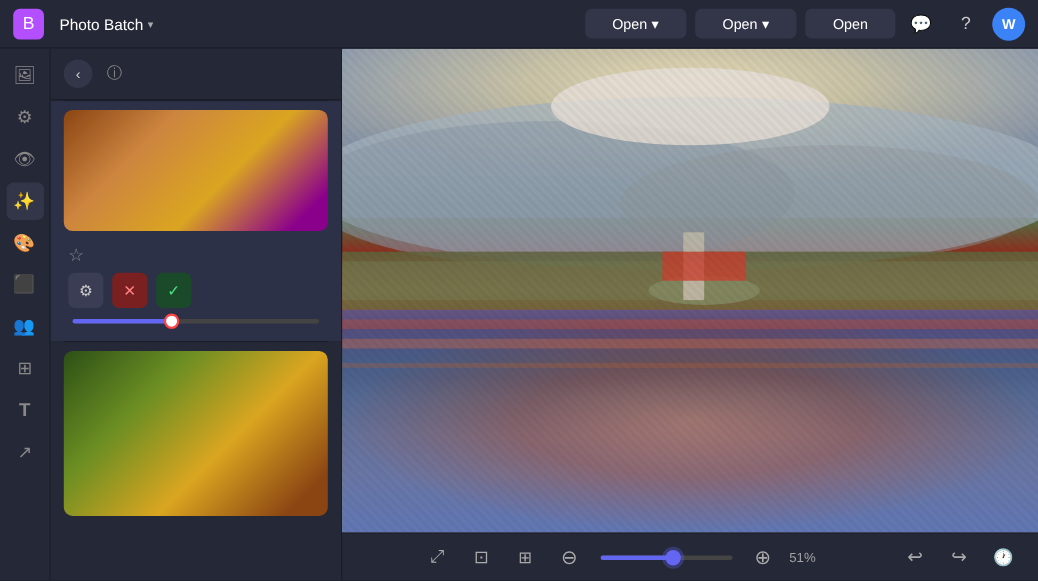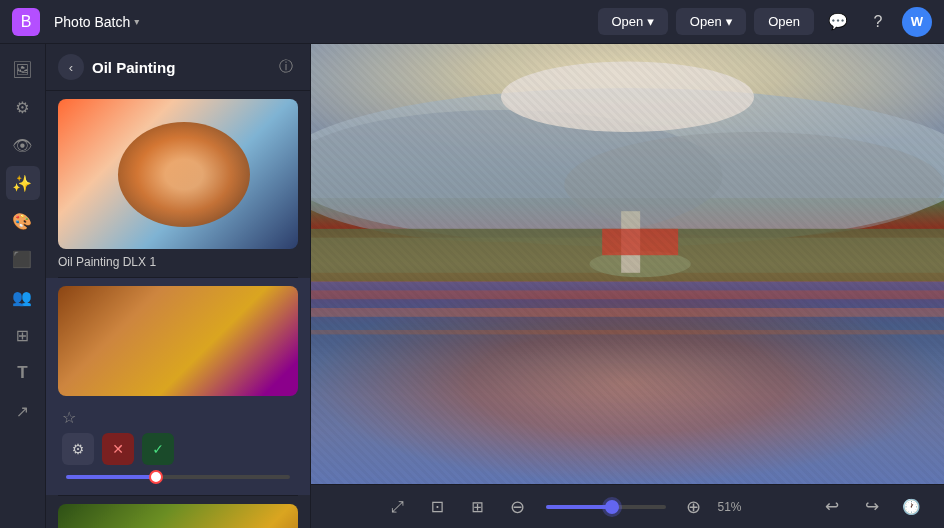--- a/index.html
+++ b/index.html
@@ -37,21 +37,21 @@
       display: flex; align-items: center; gap: 4px;
       font-size: 14px; font-weight: 500; color: #fff;
       background: none; border: none; cursor: pointer;
       padding: 4px 6px; border-radius: 4px;
     }
     .chevron-down { font-size: 10px; color: #aaa; }
     .topbar-spacer { flex: 1; }
     .topbar-btn {
       display: flex; align-items: center; gap: 4px;
       background: #333648; border: none; color: #fff;
-      padding: 6px 14px; border-radius: 6px; cursor: pointer;
+      padding: 6px 25px; border-radius: 6px; cursor: pointer;
       font-size: 13px;
     }
     .topbar-btn-plain {
       background: none; border: none; color: #ccc;
       width: 32px; height: 32px; border-radius: 6px;
       display: flex; align-items: center; justify-content: center;
       cursor: pointer; font-size: 16px;
     }
     .user-avatar {
       width: 30px; height: 30px; border-radius: 50%;
@@ -369,32 +369,25 @@
     <button class="icon-btn">⬛</button>
     <button class="icon-btn">👥</button>
     <button class="icon-btn">⊞</button>
     <button class="icon-btn" style="font-weight:700;font-size:17px">T</button>
     <button class="icon-btn">↗</button>
   </div>
 
   <div class="filter-panel">
     <div class="filter-header">
       <button class="back-btn">‹</button>
-      <span class="filter-title">Oil Painting</span>
       <button class="info-btn">ⓘ</button>
     </div>
 
     <div class="filter-list">
 
-      <div class="filter-item">
-        <div class="filter-thumbnail thumb-1">
-          <div class="face-overlay"></div>
-        </div>
-        <div class="filter-name">Oil Painting DLX 1</div>
-      </div>
 
       <div class="filter-divider"></div>
 
       <div class="filter-item selected">
         <div class="filter-thumbnail thumb-2" style="height:110px">
         </div>
         <div class="filter-controls">
           <div class="filter-star-row">
             <span class="star-icon">☆</span>
           </div>

